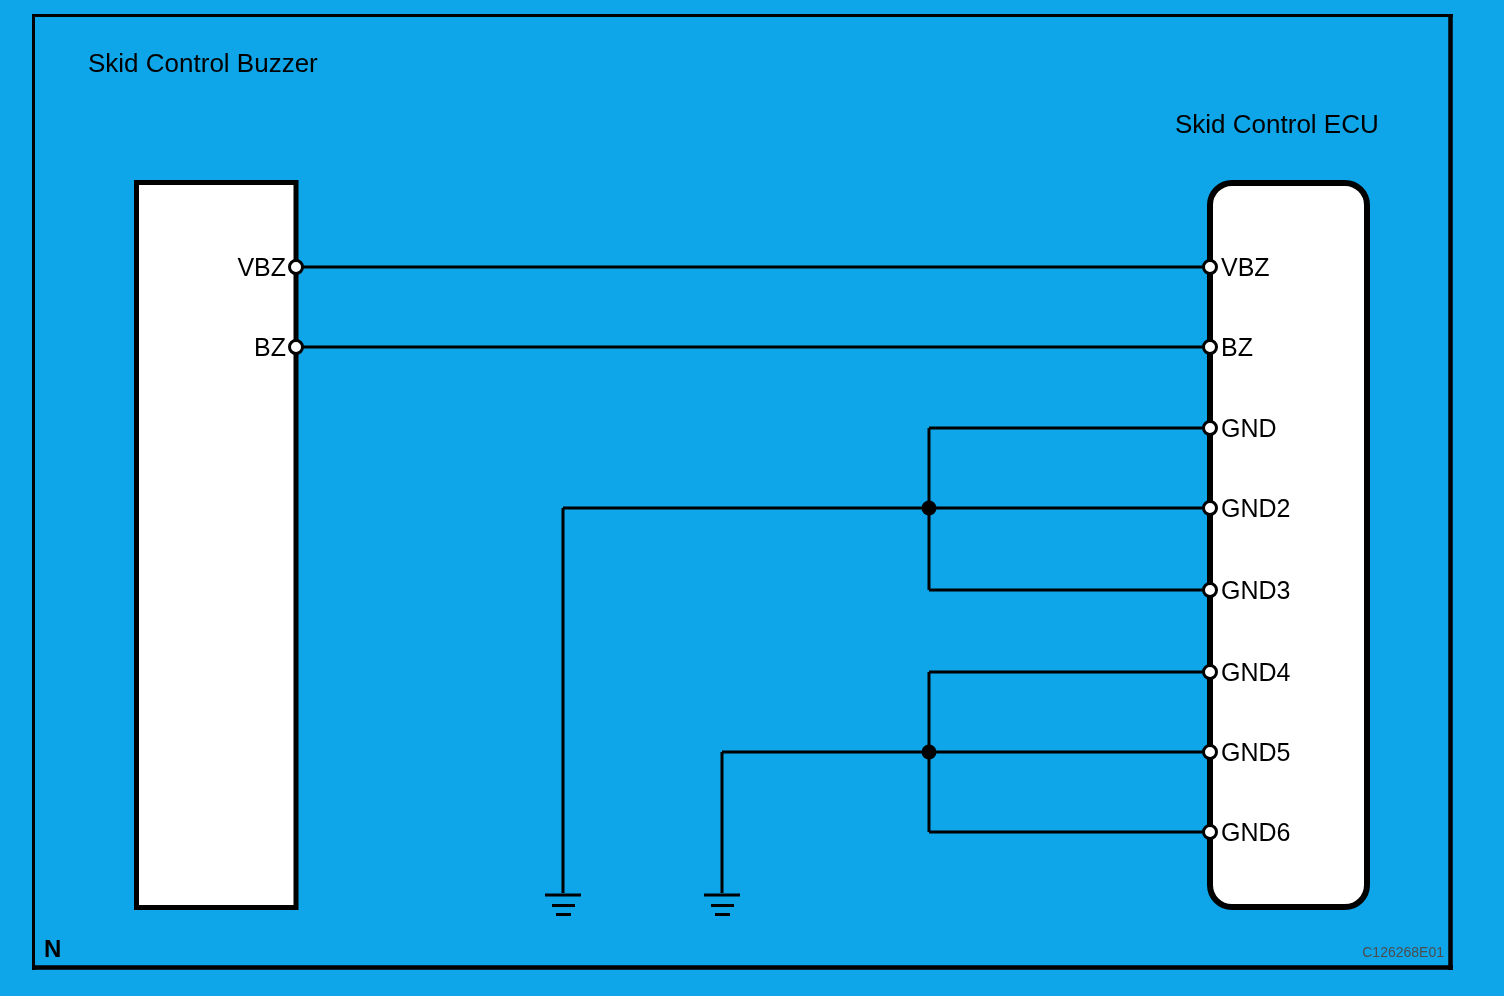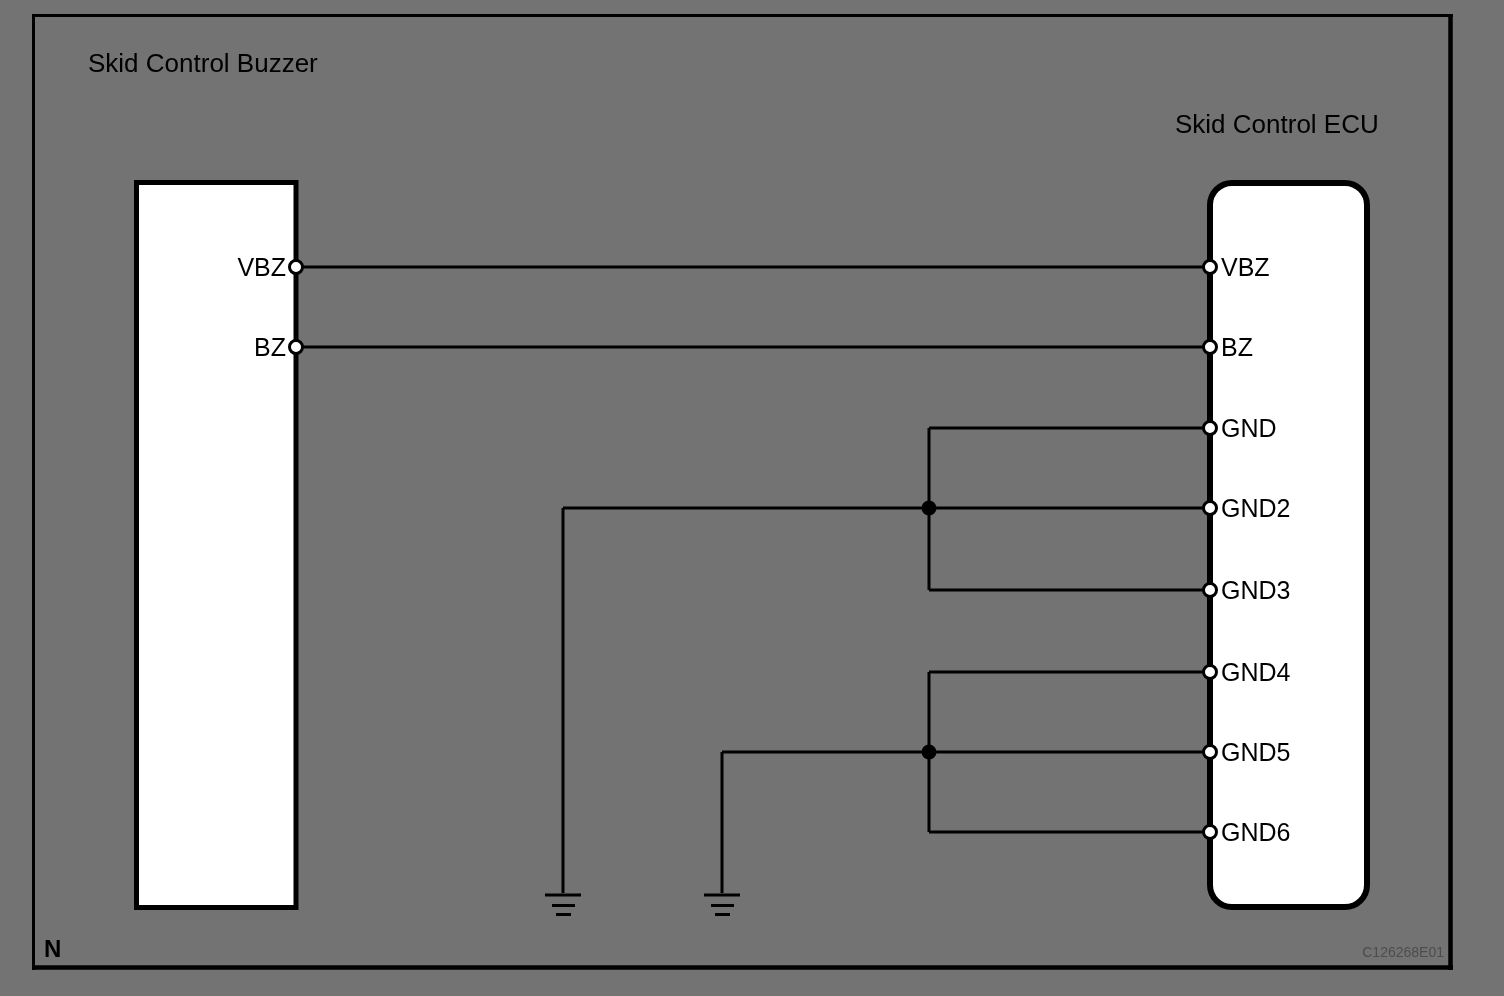--- a/index.html
+++ b/index.html
@@ -5,21 +5,21 @@
   html, body {
     margin: 0;
     padding: 0;
     background: #ffffff;
     font-family: "Liberation Sans", sans-serif;
   }
   .page {
     position: relative;
     width: 1504px;
     height: 996px;
-    background: #737373;
+    background: #0ea5e9;
     overflow: hidden;
   }
   svg text {
     font-family: "Liberation Sans", sans-serif;
     fill: #000000;
   }
   .component-title { font-size: 26px; }
   .pin-label { font-size: 25px; }
   .footer-marker { font-size: 24px; font-weight: bold; }
   .figure-code { font-size: 14px; fill: #4d4d4d; }

